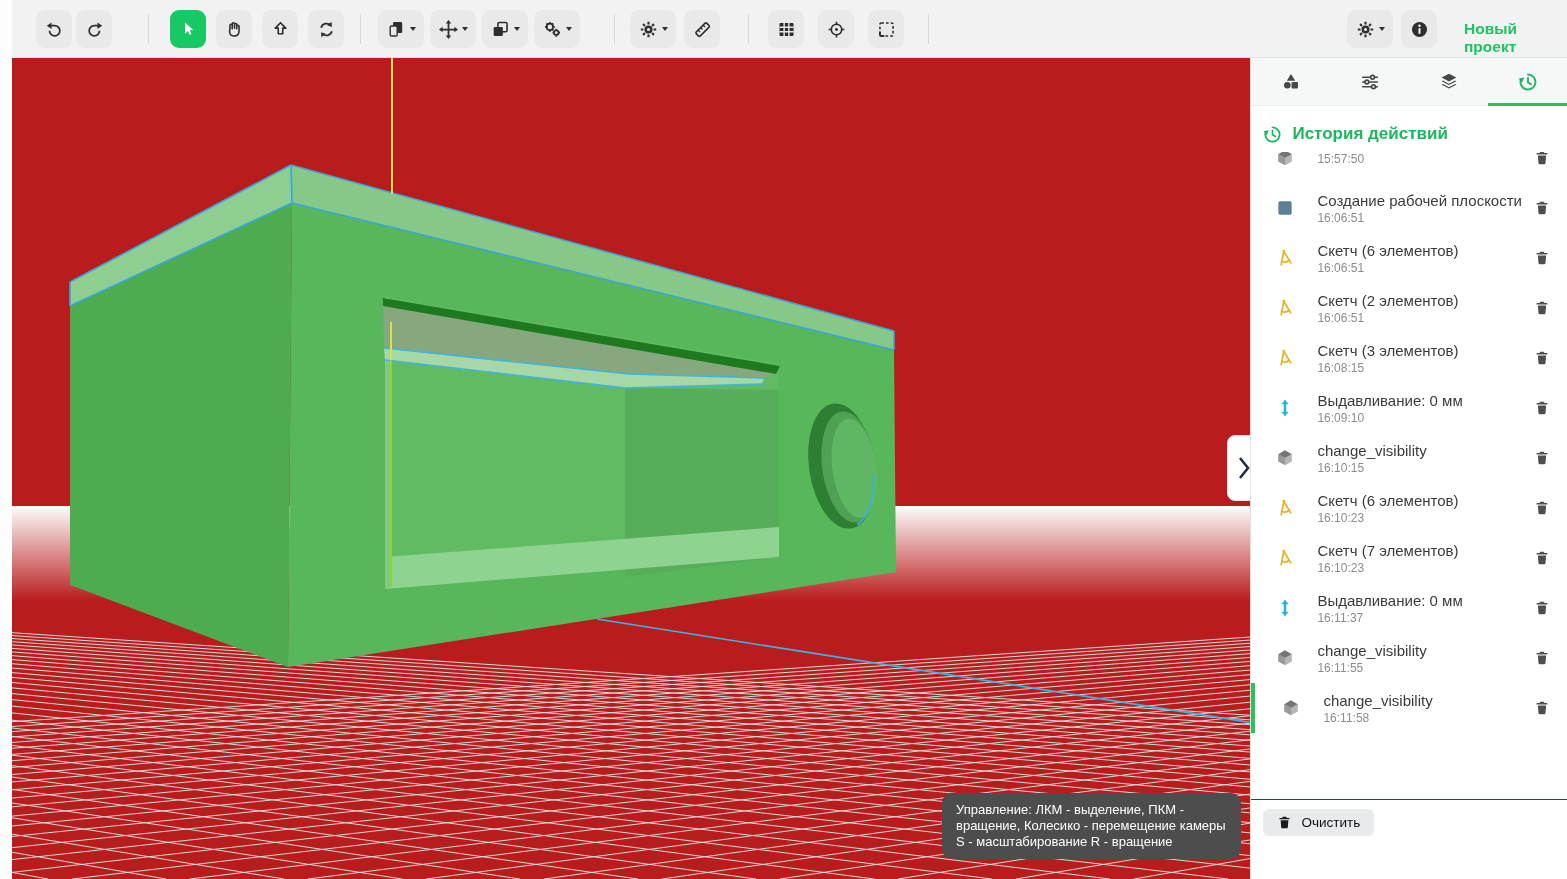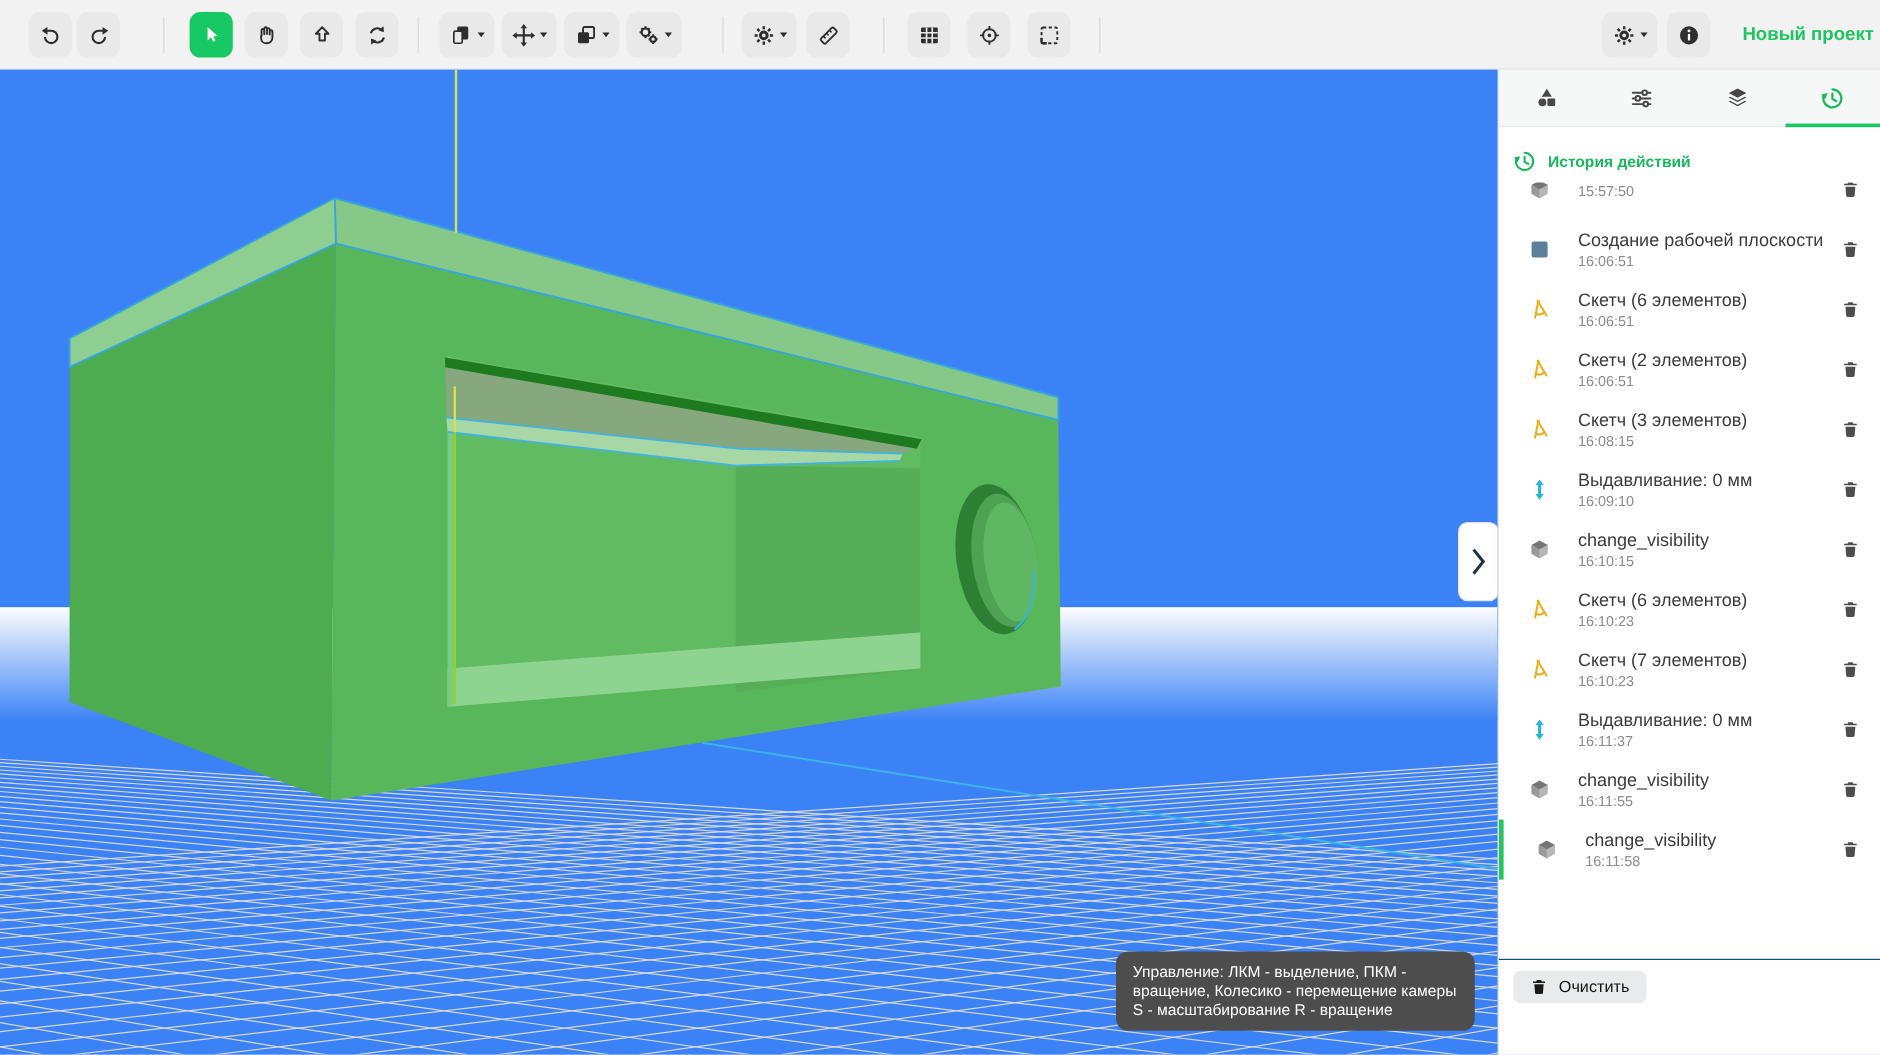--- a/index.html
+++ b/index.html
@@ -1,53 +1,53 @@
 <!DOCTYPE html>
 <html lang="ru"><head>
 <meta charset="utf-8">
 <style>
   * { margin:0; padding:0; box-sizing:border-box; }
   html,body { width:1567px; height:879px; overflow:hidden; }
   body { font-family:"Liberation Sans", sans-serif; background:#fdfdfd; }
-  .app { width:1567px; height:879px; display:flex; flex-direction:column; }
+  .app { width:1567px; height:879px; display:flex; flex-direction:column;padding-left:12px; }
 
   
   .topbar { position:relative; height:58px; background:#f1f2f1; border-bottom:1px solid #e2e3e2; flex:0 0 58px; }
   .tbtn { position:absolute; top:10px; width:36px; height:38px; border:none; border-radius:9px;
           background:#e8e9e8; color:#2e2e2e; display:flex; align-items:center; justify-content:center; cursor:pointer; }
   .tbtn svg { width:21px; height:21px; display:block; }
   .tbtn.dd { width:46px; }
   .tbtn.active { background:#17c964; color:#ffffff; }
   .caret { width:0; height:0; border-left:3.5px solid transparent; border-right:3.5px solid transparent;
            border-top:4.5px solid #2e2e2e; margin-left:3px; }
   .tdiv { position:absolute; top:14px; width:1px; height:30px; background:#d7d8d7; }
   .project-name { position:absolute; left:1452px; top:20px; font-size:15.5px; font-weight:bold; color:#1fc462; }
 
   
   .main { flex:1; display:flex; min-height:0; }
-  .viewport { position:relative; width:1248px; height:821px; background:#3b82f6; overflow:hidden; }
+  .viewport { position:relative; width:1248px; height:821px; background:#b91c1c; overflow:hidden; }
   .scene { position:absolute; left:0; top:0; }
   #persp-grid line { stroke:#d7d7d7; stroke-width:1; }
 
   .tooltip { position:absolute; left:930px; top:735px; width:299px; background:#4d4d4d; color:#ffffff;
              border-radius:10px; padding:9px 14px; font-size:13px; line-height:16px; }
   .collapse-btn { position:absolute; left:1215px; top:377px; width:34px; height:66px; background:#ffffff;
                   border:1px solid #e4e4e4; border-radius:8px; display:flex; align-items:center; justify-content:center; cursor:pointer; }
 
   
   .sidebar { width:319px; height:821px; background:#ffffff; border-left:1px solid #e0e0e0; display:flex; flex-direction:column; }
   .tabbar { height:48px; flex:0 0 48px; display:flex; background:#f6f7f7; border-bottom:1px solid #ececec; }
   .tab { flex:1; position:relative; display:flex; align-items:center; justify-content:center; color:#474747; cursor:pointer; }
   .tab svg { width:22px; height:22px; }
   .tab.active { color:#1ab85c; }
   .tab.active::after { content:""; position:absolute; left:0; right:0; bottom:-1px; height:3px; background:#1dc463; }
 
   .panel-header { flex:0 0 46px; display:flex; align-items:center; gap:9px; padding:16px 0 6px 11px; }
   .panel-header svg { width:21px; height:21px; color:#1ab85c; }
-  .panel-title { font-size:13px; font-weight:bold; color:#1ab85c; }
+  .panel-title { font-size:17px; font-weight:bold; color:#1ab85c; }
 
   .history-scroll { flex:1; overflow:hidden; position:relative; }
   .history-list { position:relative; top:-19px; }
   .hrow { height:50px; display:flex; align-items:center; padding:0 12px 0 24px; cursor:pointer; }
   .hrow.active { border-left:4px solid #22c55e; padding-left:26px; }
   .hicon { width:20px; height:20px; flex:0 0 20px; }
   .htxt { margin-left:22px; min-width:0; }
   .hlabel { font-size:15px; line-height:18px; color:#3b3b3b; white-space:nowrap; }
   .htime { font-size:12px; line-height:14px; color:#8c8c8c; margin-top:1px; }
   .hdel { margin-left:auto; width:26px; height:26px; border:none; background:transparent; color:#4e4e4e;

